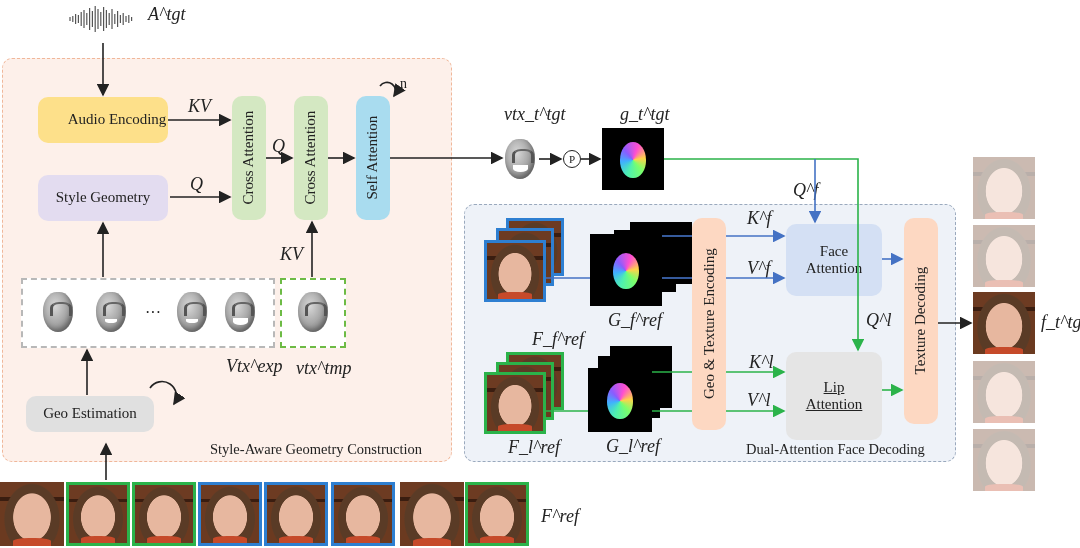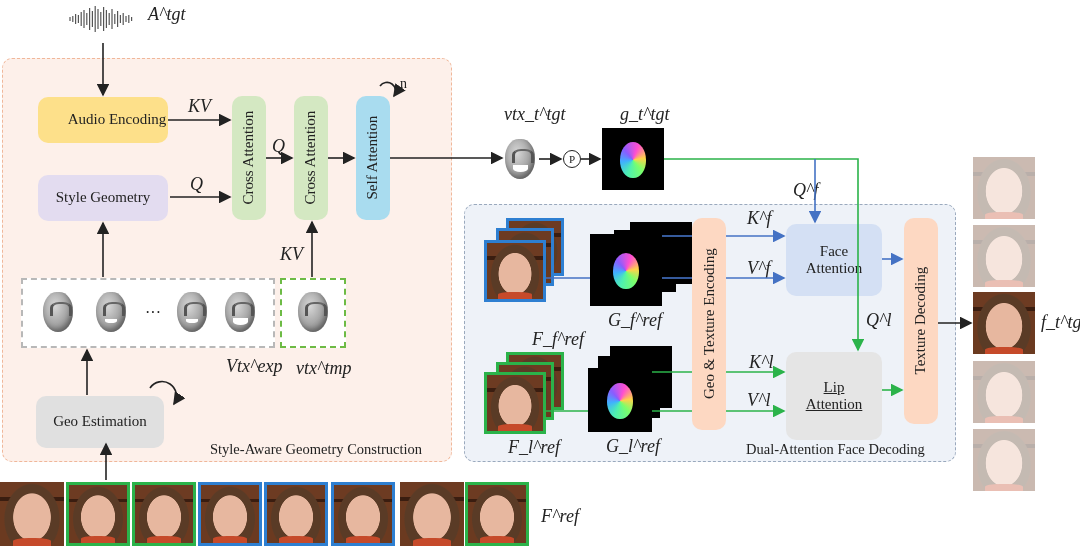--- a/index.html
+++ b/index.html
@@ -79,21 +79,21 @@
 <div class="box vbox" style="left:232px;top:96px;width:34px;height:124px;background:#d4e8c2;">
     <span>Cross Attention</span>
   </div>
 <div class="box vbox" style="left:294px;top:96px;width:34px;height:124px;background:#d4e8c2;">
     <span>Cross Attention</span>
   </div>
 <div class="box vbox" style="left:356px;top:96px;width:34px;height:124px;background:#a9dcef;">
     <span>Self Attention</span>
   </div>
 <span class="caption" style="left:400px;top:76px;font-size:14px;">n</span>
-<div class="box" style="left:36px;top:396px;width:128px;height:52px;background:#e0e0e0;">
+<div class="box" style="left:26px;top:396px;width:128px;height:36px;background:#e0e0e0;">
     <span>Geo Estimation</span>
   </div>
 
 <span class="lbl" style="left:188px;top:96px;">KV</span>
 <span class="lbl" style="left:190px;top:174px;">Q</span>
 <span class="lbl" style="left:272px;top:136px;">Q</span>
 <span class="lbl" style="left:280px;top:244px;">KV</span>
 
 <div class="abs" style="left:21px;top:278px;width:254px;height:70px;border:2px dashed #b8b8b8;background:#fff;box-sizing:border-box;"></div>
 <div class="mesh" style="left:43px;top:292px;"></div>

